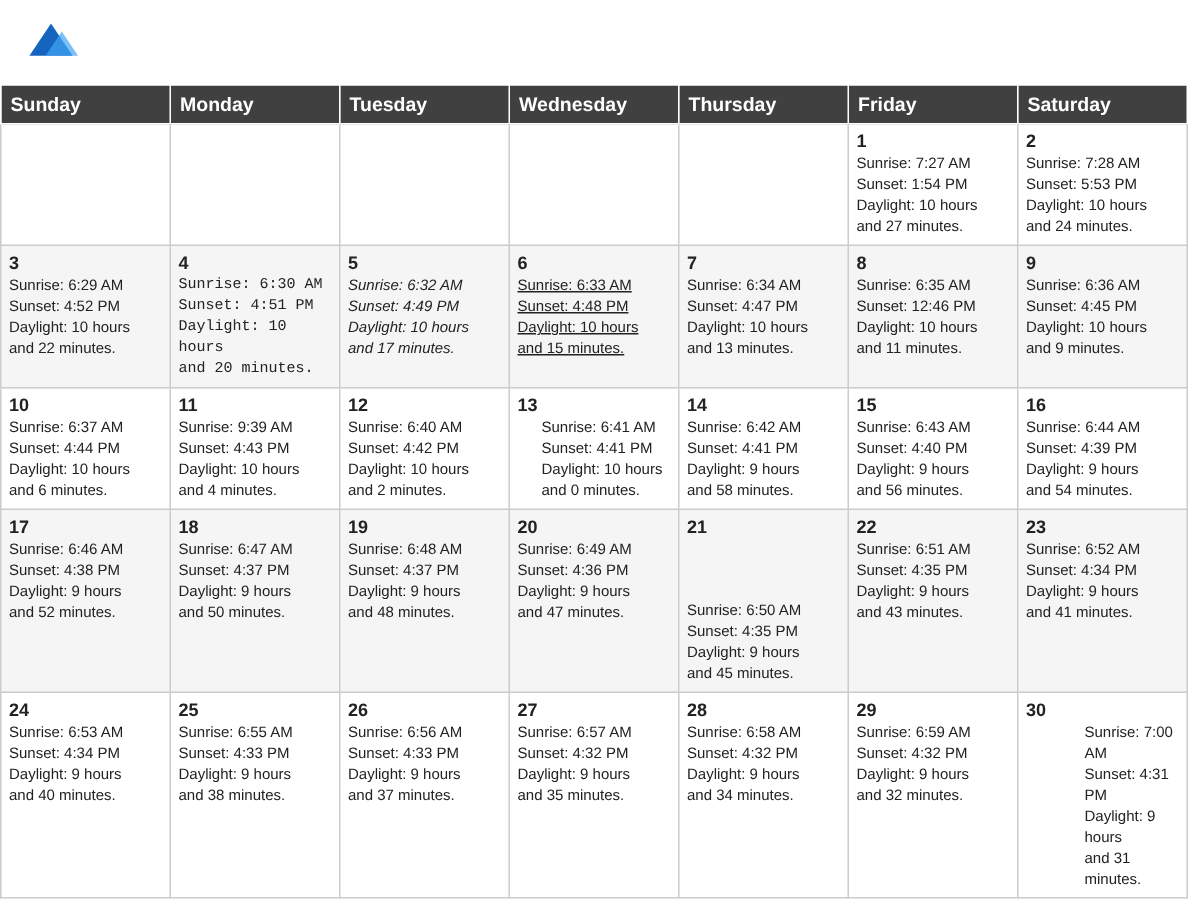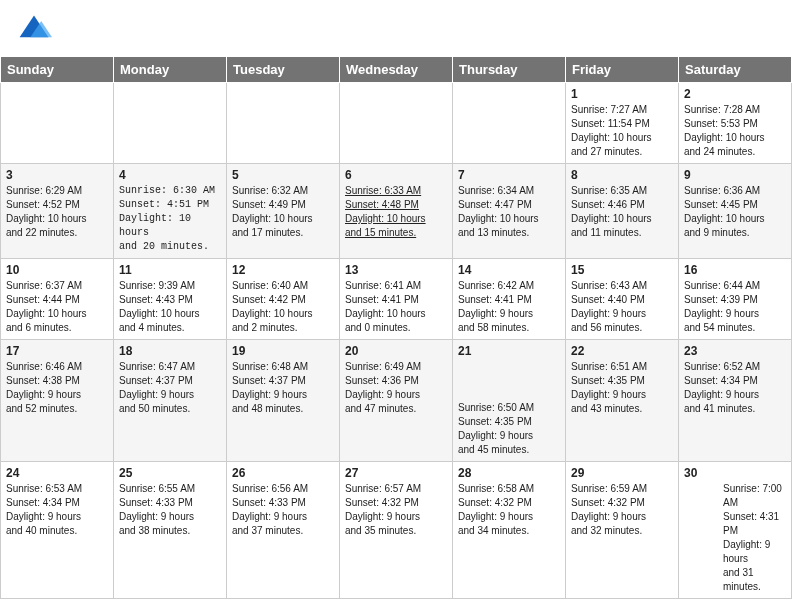--- a/index.html
+++ b/index.html
@@ -47,21 +47,21 @@
       font-size: 15px;
       font-weight: normal;
       color: #333;
     }
     .calendar {
       width: 100%;
       border-collapse: collapse;
       margin-top: 2px;
     }
     .calendar thead tr th {
-      background: #737373;
+      background: #404040;
       color: #fff;
       font-size: 13px;
       font-weight: bold;
       padding: 5px 6px;
       text-align: left;
       border: 1px solid #fff;
     }
     .calendar tbody tr td {
       vertical-align: top;
       border: 1px solid #ccc;
@@ -128,21 +128,21 @@
   <tbody id="calendar-body">
   <tr>
         <td class="empty"></td>
         <td class="empty"></td>
         <td class="empty"></td>
         <td class="empty"></td>
         <td class="empty"></td>
         <td>
           <span class="day-number">1</span>
           <div class="day-info" style="white-space: pre-line;">Sunrise: 7:27 AM
-Sunset: 11:54 PM
+Sunset: 1:54 PM
 Daylight: 10 hours
 and 27 minutes.</div>
         </td>
         <td>
           <span class="day-number">2</span>
           <div class="day-info" style="white-space: pre-line;">Sunrise: 7:28 AM
 Sunset: 5:53 PM
 Daylight: 10 hours
 and 24 minutes.</div>
         </td>
@@ -157,21 +157,21 @@
         </td>
         <td>
           <span class="day-number">4</span>
           <div class="day-info" style="white-space: pre-line; font-family: Liberation Mono, monospace;">Sunrise: 6:30 AM
 Sunset: 4:51 PM
 Daylight: 10 hours
 and 20 minutes.</div>
         </td>
         <td>
           <span class="day-number">5</span>
-          <div class="day-info" style="white-space: pre-line;">Sunrise: 6:32 AM
+          <div class="day-info" style="white-space: pre-line; font-style: italic;">Sunrise: 6:32 AM
 Sunset: 4:49 PM
 Daylight: 10 hours
 and 17 minutes.</div>
         </td>
         <td>
           <span class="day-number">6</span>
           <div class="day-info" style="white-space: pre-line; text-decoration: underline;">Sunrise: 6:33 AM
 Sunset: 4:48 PM
 Daylight: 10 hours
 and 15 minutes.</div>
@@ -179,21 +179,21 @@
         <td>
           <span class="day-number">7</span>
           <div class="day-info" style="white-space: pre-line;">Sunrise: 6:34 AM
 Sunset: 4:47 PM
 Daylight: 10 hours
 and 13 minutes.</div>
         </td>
         <td>
           <span class="day-number">8</span>
           <div class="day-info" style="white-space: pre-line;">Sunrise: 6:35 AM
-Sunset: 4:46 PM
+Sunset: 12:46 PM
 Daylight: 10 hours
 and 11 minutes.</div>
         </td>
         <td>
           <span class="day-number">9</span>
           <div class="day-info" style="white-space: pre-line;">Sunrise: 6:36 AM
 Sunset: 4:45 PM
 Daylight: 10 hours
 and 9 minutes.</div>
         </td>
@@ -215,21 +215,21 @@
         </td>
         <td>
           <span class="day-number">12</span>
           <div class="day-info" style="white-space: pre-line;">Sunrise: 6:40 AM
 Sunset: 4:42 PM
 Daylight: 10 hours
 and 2 minutes.</div>
         </td>
         <td>
           <span class="day-number">13</span>
-          <div class="day-info" style="white-space: pre-line;">Sunrise: 6:41 AM
+          <div class="day-info" style="white-space: pre-line; margin-left: 16px;">Sunrise: 6:41 AM
 Sunset: 4:41 PM
 Daylight: 10 hours
 and 0 minutes.</div>
         </td>
         <td>
           <span class="day-number">14</span>
           <div class="day-info" style="white-space: pre-line;">Sunrise: 6:42 AM
 Sunset: 4:41 PM
 Daylight: 9 hours
 and 58 minutes.</div>

